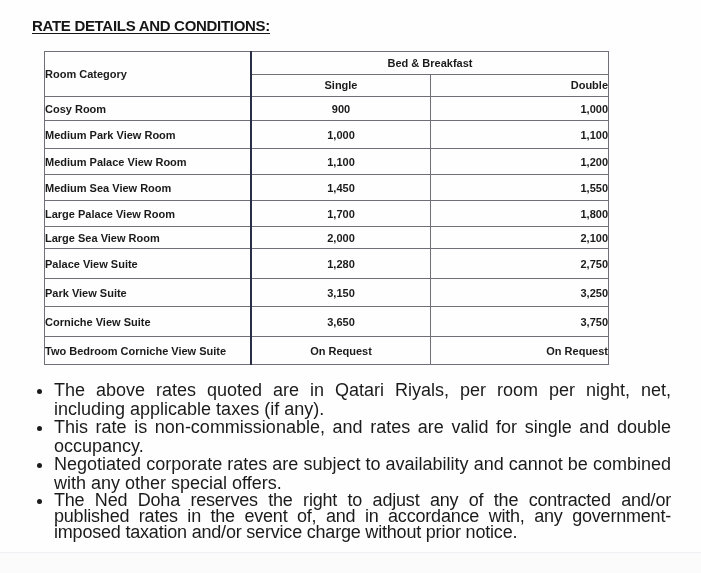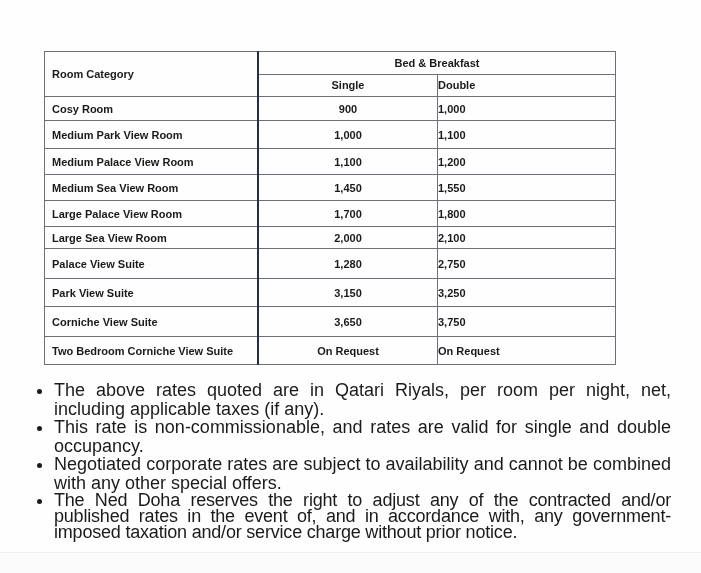--- a/index.html
+++ b/index.html
@@ -48,23 +48,23 @@
       top: 51px;
       border-collapse: collapse;
       font-size: 11px;
       font-weight: bold;
       color: #1a1a1a;
     }
     table.rates td, table.rates th {
       border: 1px solid #6f6f7a;
       padding: 0;
     }
-    table.rates .cat-col { width: 205px; text-align: left; padding-left: 7px; }
+    table.rates .cat-col { width: 205px; text-align: left; }
     table.rates .num-col { width: 178px; text-align: center; }
-    table.rates .num-col2 { width: 177px; text-align: left; }
+    table.rates .num-col2 { width: 177px; text-align: right; }
     table.rates .sep-left { border-left: 2px solid #2a2e44; }
     table.rates th { font-weight: bold; }
     .hdr-cat { height: 44px; vertical-align: middle; font-size: 11px; }
     .hdr-group { height: 20px; vertical-align: middle; }
     .hdr-sub { height: 20px; font-size: 11px; }
     tr.r td { vertical-align: middle; }
     tr.h26 td { height: 25px; }
     tr.h24 td { height: 23px; }
     tr.h22 td { height: 21px; }
     tr.h28 td { height: 27px; }
@@ -88,20 +88,21 @@
     ul.conditions li.narrow {
       font-family: "Liberation Sans Narrow", "Liberation Sans", sans-serif;
       letter-spacing: -0.2px;
       line-height: 16px;
     }
   </style>
 </head>
 <body>
 
 <div class="page">
+  <h1 class="heading">RATE DETAILS AND CONDITIONS:</h1>
 
   <table class="rates">
     <tbody>
         <tr>
       <th class="cat-col hdr-cat" rowspan="2">Room Category</th>
       <th class="hdr-group sep-left" colspan="2" style="text-align:center;">Bed &amp; Breakfast</th>
     </tr>
     <tr>
       <th class="num-col hdr-sub sep-left">Single</th>
       <th class="num-col2 hdr-sub">Double</th>

